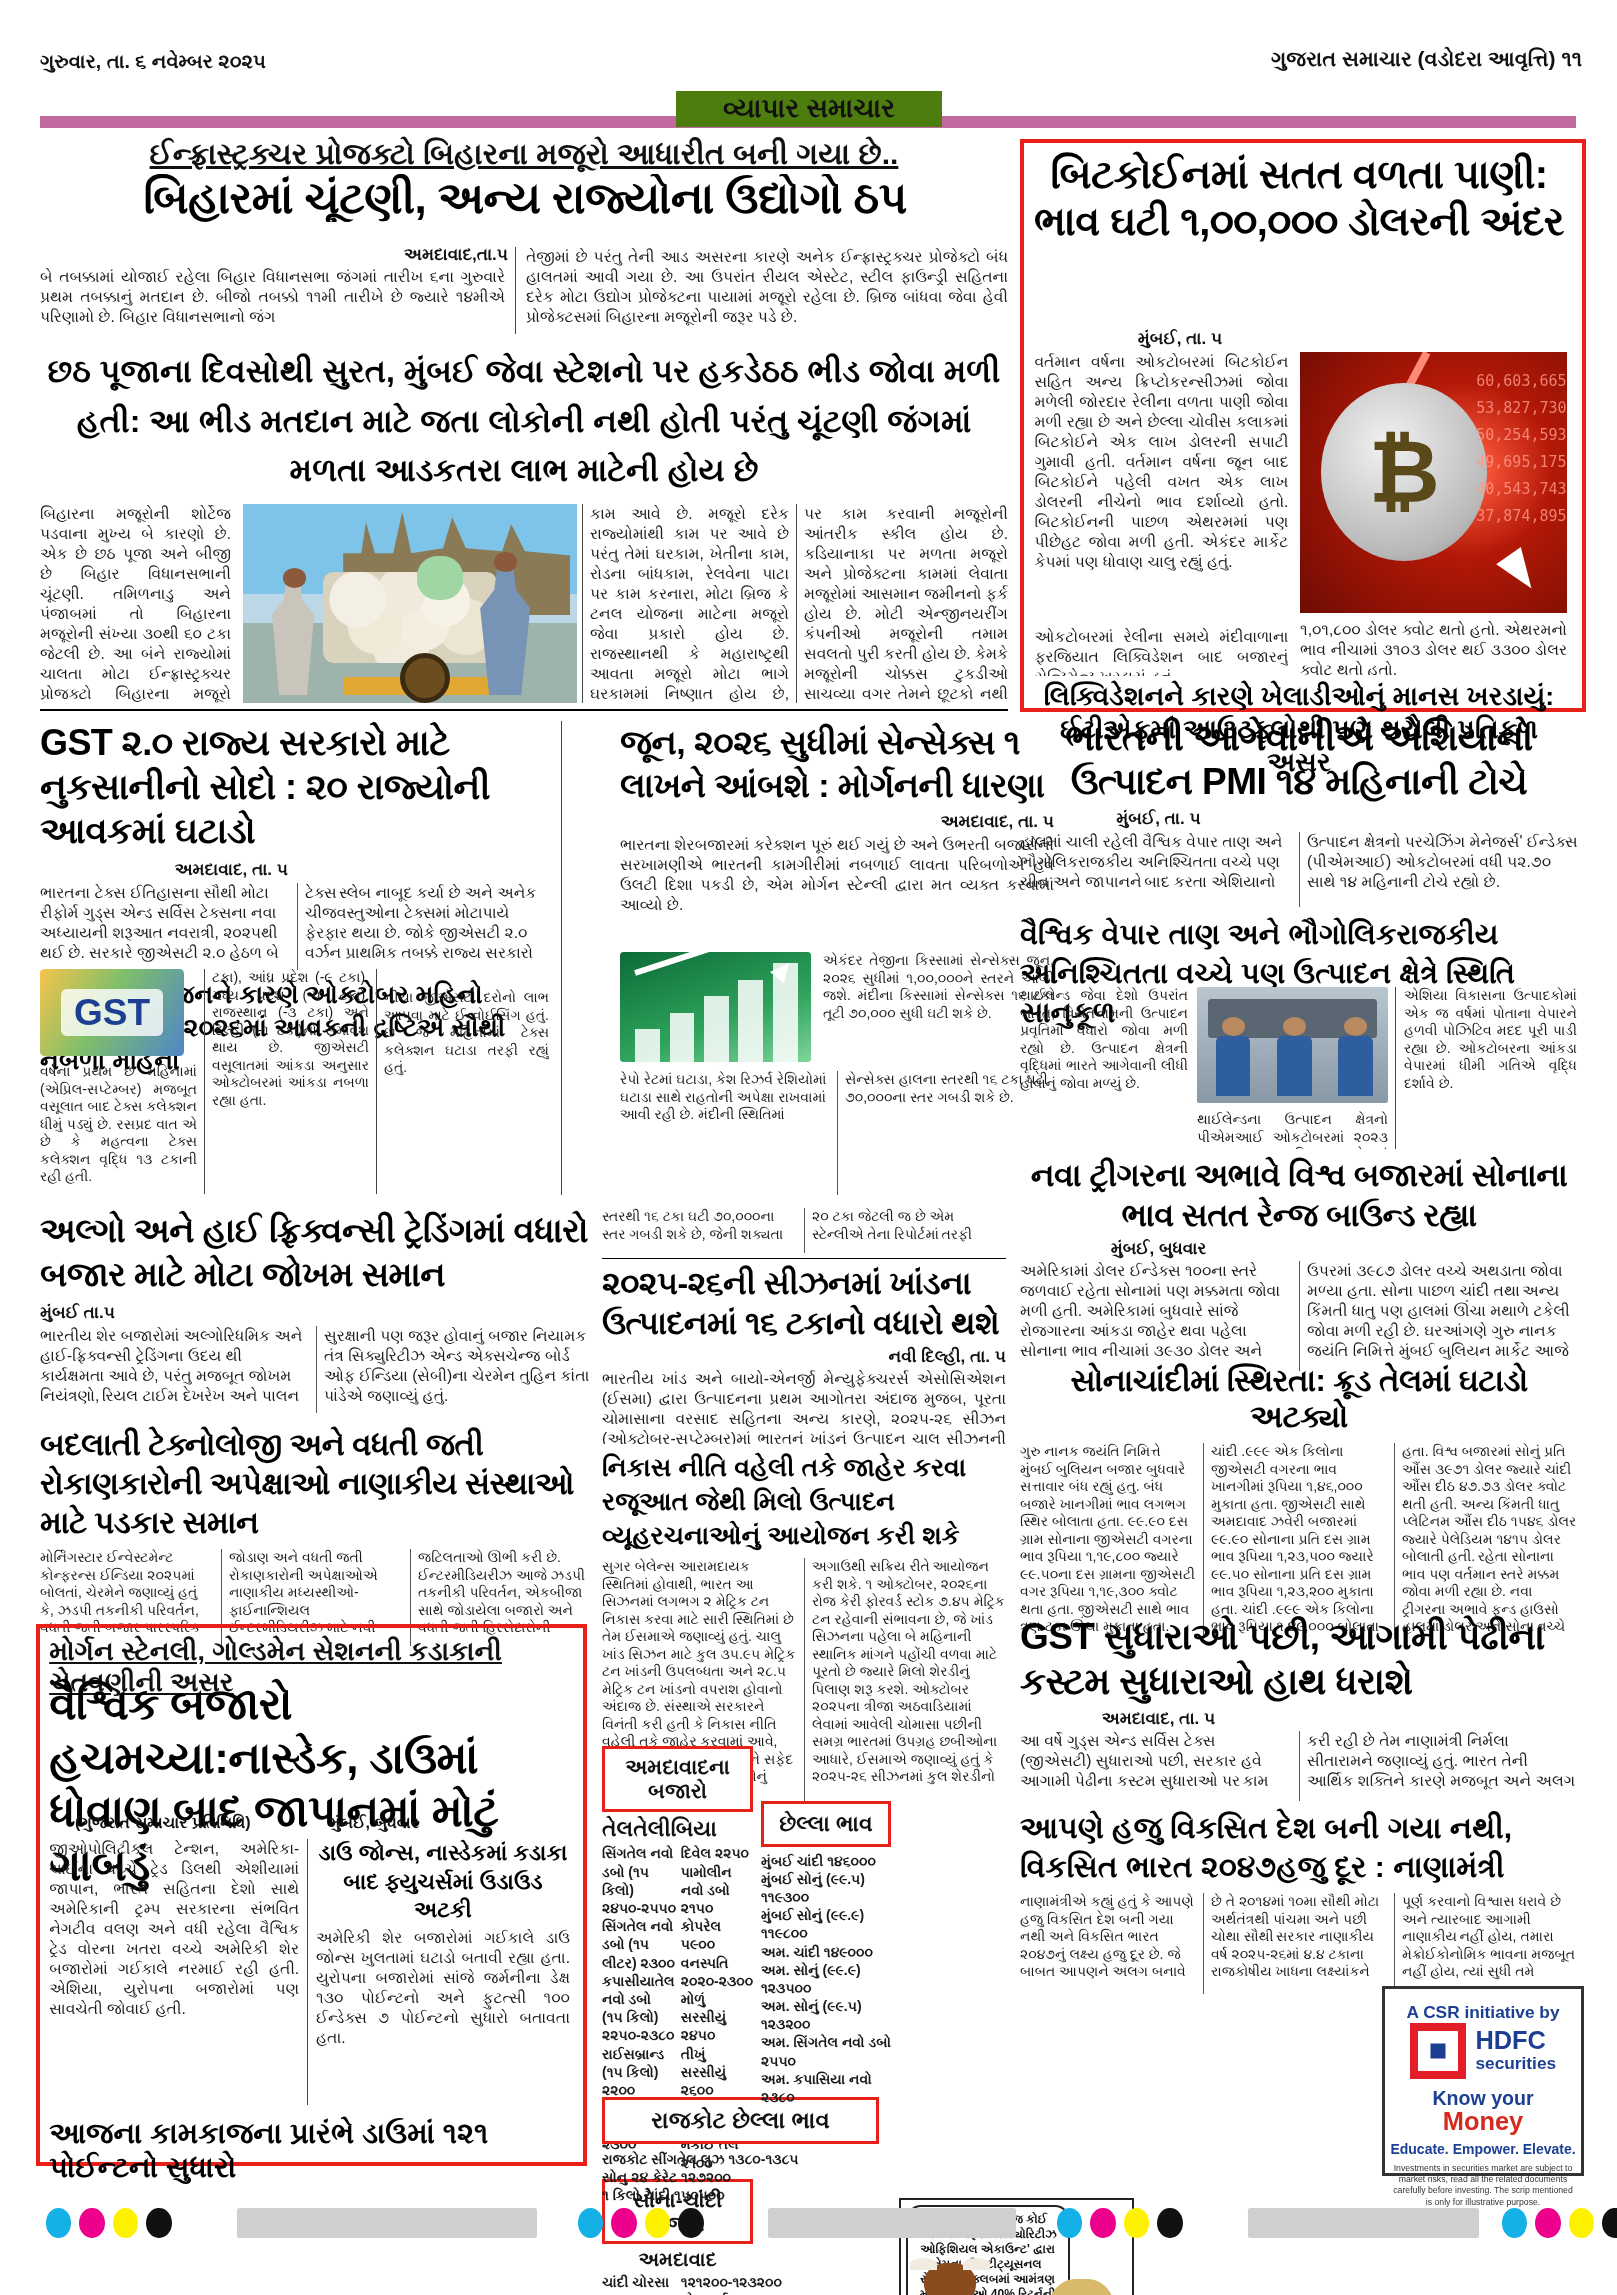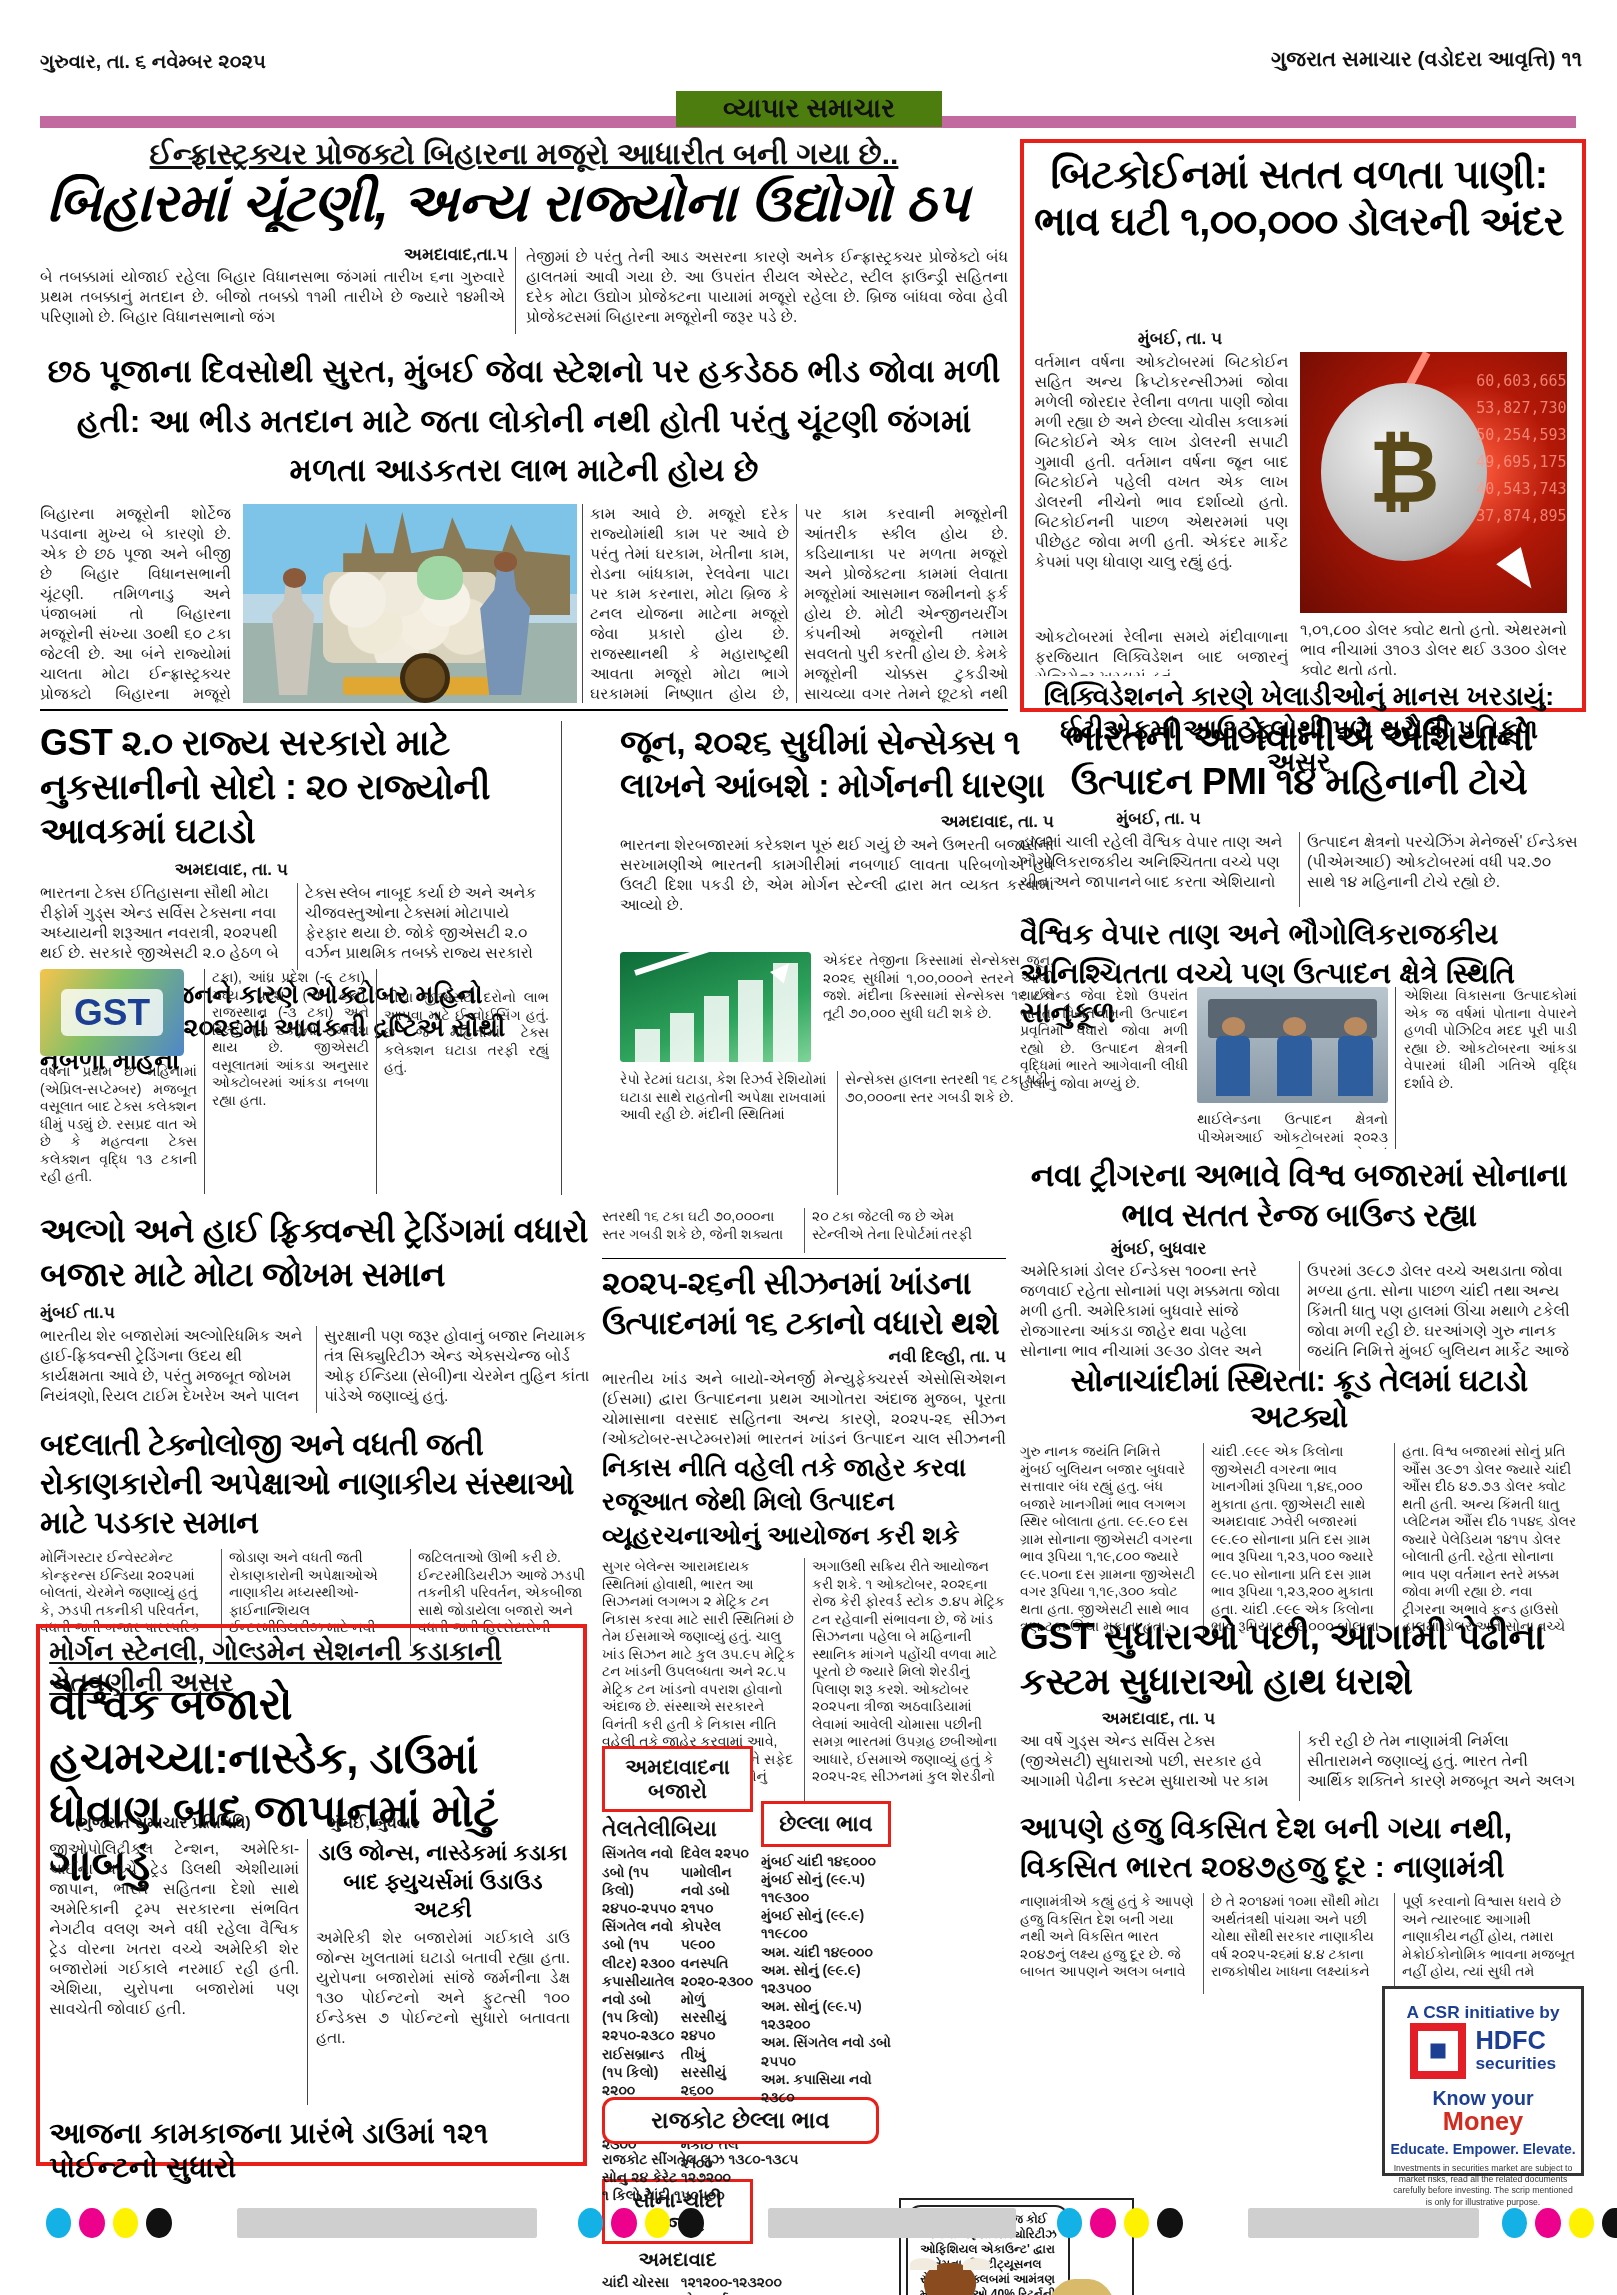--- a/index.html
+++ b/index.html
@@ -84,21 +84,21 @@
 <body>
 
 <div id="page">
 
   <div class="abs bold" style="left:40px;top:50px;font-size:19.6px;">ગુરુવાર, તા. ૬ નવેમ્બર ૨૦૨૫</div>
   <div class="abs bold right" style="right:35px;top:47px;font-size:21px;">ગુજરાત સમાચાર (વડોદરા આવૃત્તિ) ૧૧</div>
   <div class="abs pinkbar" style="left:40px;top:116px;width:1536px;height:11.6px;"></div>
   <div class="abs bold center" style="left:676px;top:91px;width:266px;background:#4d7c0f;font-size:26.6px;padding:2.3px 0;z-index:2;">વ્યાપાર સમાચાર</div>
 
   <div class="abs bold center" style="left:40px;top:137px;width:968px;font-size:30px;text-decoration:underline;">ઈન્ફ્રાસ્ટ્રક્ચર પ્રોજક્ટો બિહારના મજૂરો આધારીત બની ગયા છે..</div>
-  <div class="abs hl center" style="left:24px;top:174px;width:968px;font-size:53px;line-height:1.1;white-space:nowrap;overflow:hidden;font-style:italic;">બિહારમાં ચૂંટણી, અન્ય રાજ્યોના ઉદ્યોગો ઠપ</div>
+  <div class="abs hl center" style="left:41px;top:174px;width:968px;font-size:44px;line-height:1.1;white-space:nowrap;overflow:hidden;">બિહારમાં ચૂંટણી, અન્ય રાજ્યોના ઉદ્યોગો ઠપ</div>
   <div class="abs dateline right" style="left:40px;top:245px;width:468px;">અમદાવાદ,તા.૫</div>
   <div class="abs body-txt" style="left:40px;top:267px;width:465px;height:69px;overflow:hidden;">બે તબક્કામાં યોજાઈ રહેલા બિહાર વિધાનસભા જંગમાં તારીખ ૬ના ગુરુવારે પ્રથમ તબક્કાનું મતદાન છે. બીજો તબક્કો ૧૧મી તારીખે છે જ્યારે ૧૪મીએ પરિણામો છે. બિહાર વિધાનસભાનો જંગ</div>
   <div class="vrule" style="left:515px;top:247px;height:87px;"></div>
   <div class="abs body-txt" style="left:526px;top:247px;width:482px;height:90px;overflow:hidden;">તેજીમાં છે પરંતુ તેની આડ અસરના કારણે અનેક ઈન્ફ્રાસ્ટ્રક્ચર પ્રોજેક્ટો બંધ હાલતમાં આવી ગયા છે. આ ઉપરાંત રીયલ એસ્ટેટ, સ્ટીલ ફાઉન્ડ્રી સહિતના દરેક મોટા ઉદ્યોગ પ્રોજેક્ટના પાયામાં મજૂરો રહેલા છે. બ્રિજ બાંધવા જેવા હેવી પ્રોજેક્ટસમાં બિહારના મજૂરોની જરૂર પડે છે.</div>
   <div class="abs subhl center" style="left:40px;top:347px;width:968px;font-size:32px;line-height:1.55;">છઠ પૂજાના દિવસોથી સુરત, મુંબઈ જેવા સ્ટેશનો પર હકડેઠઠ ભીડ જોવા મળી હતી: આ ભીડ મતદાન માટે જતા લોકોની નથી હોતી પરંતુ ચૂંટણી જંગમાં મળતા આડકતરા લાભ માટેની હોય છે</div>
 
   <div class="abs body-txt" style="left:40px;top:504px;width:191px;height:199px;overflow:hidden;">બિહારના મજૂરોની શોર્ટેજ પડવાના મુખ્ય બે કારણો છે. એક છે છઠ પૂજા અને બીજી છે બિહાર વિધાનસભાની ચૂંટણી. તમિળનાડુ અને પંજાબમાં તો બિહારના મજૂરોની સંખ્યા ૩૦થી ૬૦ ટકા જેટલી છે. આ બંને રાજ્યોમાં ચાલતા મોટા ઈન્ફ્રાસ્ટ્રક્ચર પ્રોજક્ટો બિહારના મજૂરો આધારીત બની ગયા છે. આ બંને રાજ્યોની અનેક કંપનીઓનું ઉત્પાદન ઠપ થઈ ગયું છે. કેટલાક</div>
   <div class="abs photo1" style="left:243px;top:504px;width:334px;height:199px;">
     <div class="ph1-building"></div>
     <div class="ph1-sacks"></div>
@@ -302,21 +302,21 @@
       <div style="width:73px;">
           <div class="mkt-line">ચાંદી ચોરસા ૧૪૪૦૦૦-૧૪૯૦૦૦</div>
         </div>
       <div style="width:73px;">
           <div class="mkt-line">૧૨૧૨૦૦-૧૨૩૨૦૦</div>
           <div class="mkt-line">હોલમાર્ક ૧૨૧૦૩૦</div>
         </div>
     </div>
   </div>
   <div class="abs" style="left:602px;top:2097px;width:277px;">
-    <div class="red-title" style="font-size:23px;padding:7px 1px;border-radius:12px;">રાજકોટ છેલ્લા ભાવ</div>
+    <div class="red-title" style="font-size:23px;padding:7px 1px;">રાજકોટ છેલ્લા ભાવ</div>
     <div style="margin-top:5.8px;font-size:19.6px;">
         <div class="mkt-line">રાજકોટ સીંગતેલ લુઝ ૧૩૮૦-૧૩૮૫</div>
         <div class="mkt-line">સોનુ ૨૪ કેરેટ ૧૨૭૨૦૦</div>
         <div class="mkt-line">૧ કિલો ચાંદી ૧૫૦૫૦૦</div>
       </div>
   </div>
 
   <div class="abs" style="left:761px;top:1801px;width:130px;height:196px;">
     <div class="red-title" style="font-size:22px;padding:7px 2.3px;">છેલ્લા ભાવ</div>
     <div style="margin-top:4.6px;">

